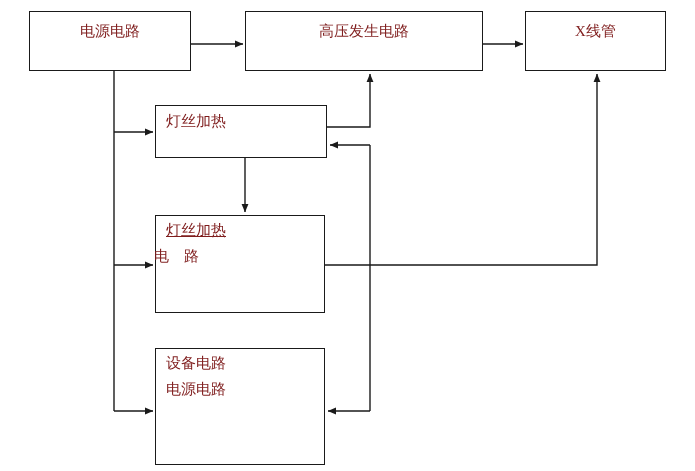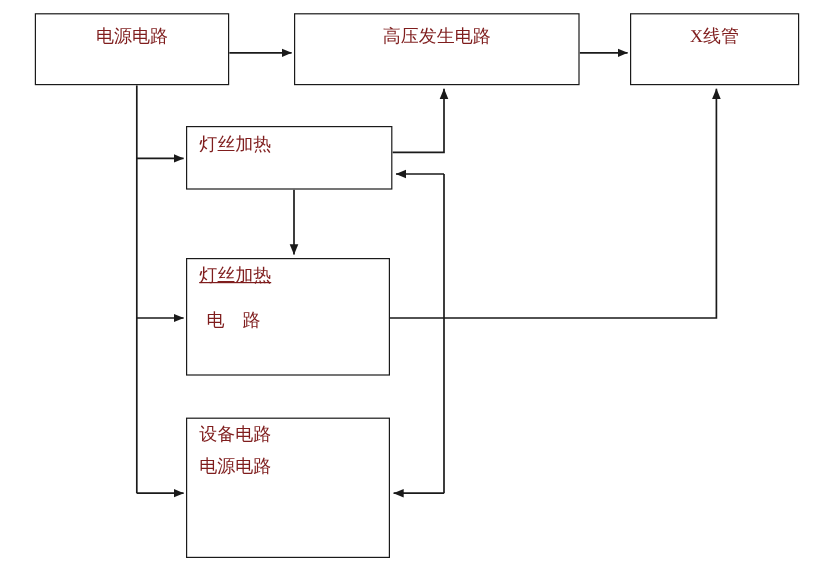--- a/index.html
+++ b/index.html
@@ -106,19 +106,19 @@
   <div class="node-label label-center fs-15" style="left:245px; top:22px; width:238px;">高压发生电路</div>
 
   <div class="node-box" style="left:525px; top:11px; width:141px; height:60px;"></div>
   <div class="node-label label-center fs-15" style="left:525px; top:22px; width:141px;">X线管</div>
 
   <div class="node-box" style="left:155px; top:105px; width:172px; height:53px;"></div>
   <div class="node-label label-left fs-15" style="left:166px; top:112px;">灯丝加热</div>
 
   <div class="node-box" style="left:155px; top:215px; width:170px; height:98px;"></div>
   <div class="node-label label-left fs-15" style="left:166px; top:221px;text-decoration:underline;">灯丝加热</div>
-  <div class="node-label label-left fs-15" style="left:172px; top:247px;margin-top:12px;">电　路</div>
+  <div class="node-label label-left fs-15" style="left:154px; top:247px;">电　路</div>
 
   <div class="node-box" style="left:155px; top:348px; width:170px; height:117px;"></div>
   <div class="node-label label-left fs-15" style="left:166px; top:354px;">设备电路</div>
   <div class="node-label label-left fs-15" style="left:166px; top:380px;">电源电路</div>
 
 </div>
 
 </body></html>

